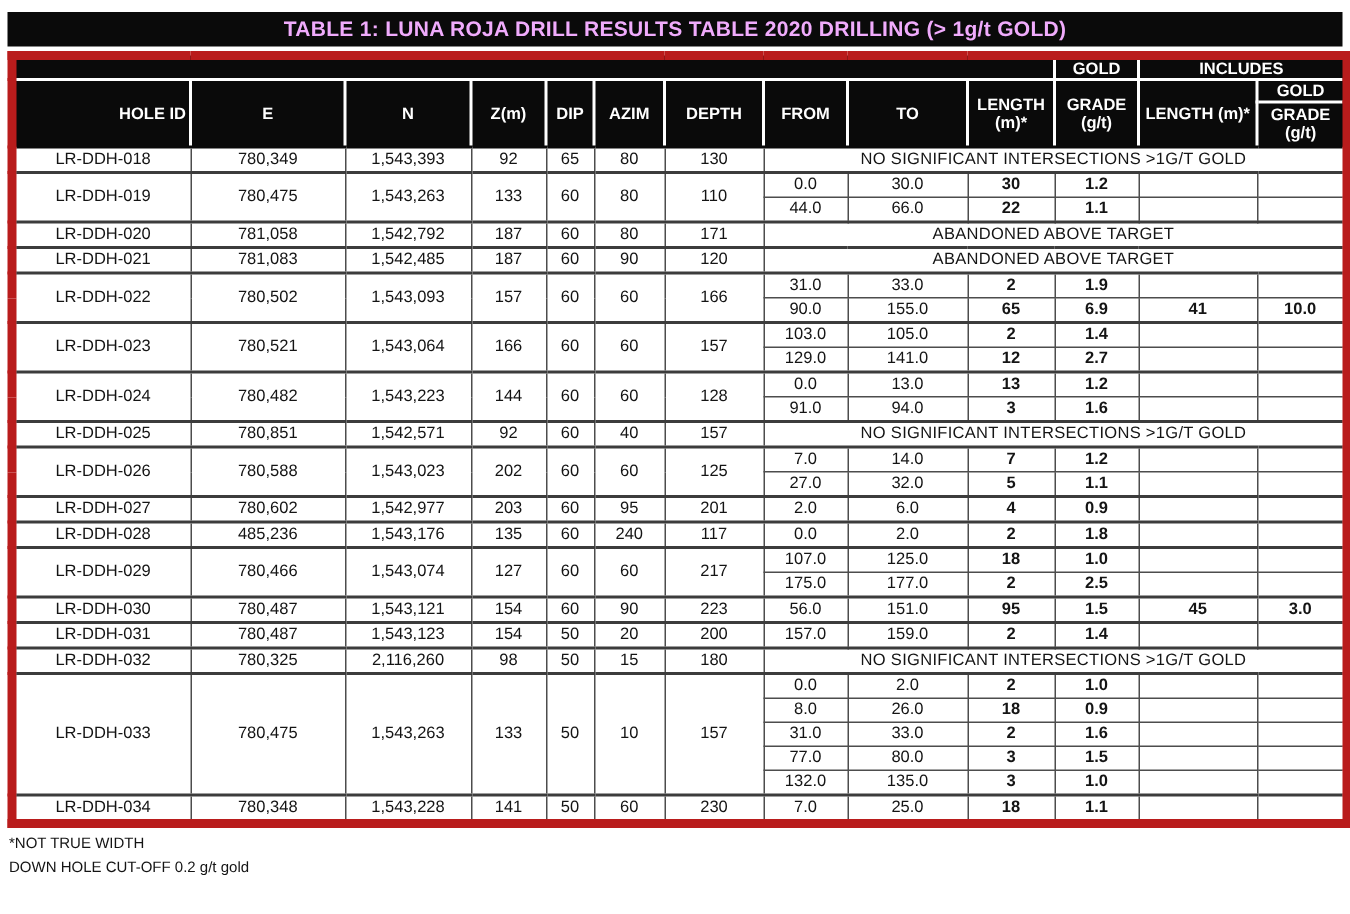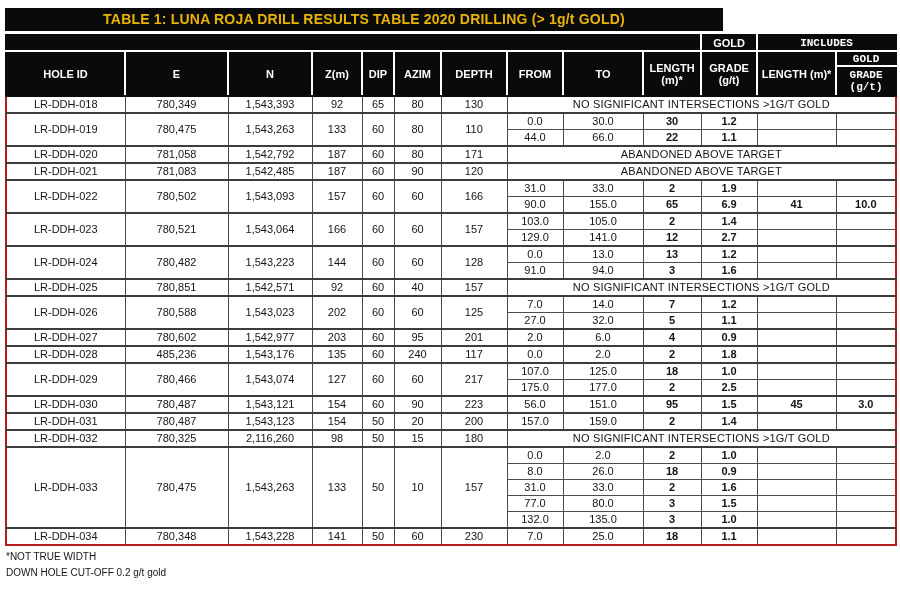--- a/index.html
+++ b/index.html
@@ -1,41 +1,41 @@
 <!DOCTYPE html>
 <html><head>
 <meta charset="utf-8">
 <style>
   * { box-sizing: border-box; }
   html, body { margin: 0; padding: 0; background: #fff; }
   body { font-family: "Liberation Sans", sans-serif; color: #111; }
   .page { width: 900px; height: 609px; padding: 8px 5px 0 5px; background: #fff; }
 
   .title-bar {
-    width: 718px; height: 23px; background: #0a0a0a; color: #eab308;
+    width: 890px; height: 23px; background: #0a0a0a; color: #f0abfc;
     font-size: 14px; font-weight: 700; text-align: center; line-height: 23px;
     margin-bottom: 3px; letter-spacing: 0.2px;
   }
 
   table.drill {
     width: 890px; border-collapse: collapse; table-layout: fixed;
-    border: 2px solid #b91c1c;
+    border: 6px solid #b91c1c;
   }
 
   
   thead th {
     background: #0a0a0a; color: #fff; font-weight: 700; font-size: 11px;
     border: 2px solid #fff; text-align: center; vertical-align: middle;
     padding: 0 2px; line-height: 12px;
   }
   thead tr.hr1 th { border-top-color: #0a0a0a; height: 16px; }
   thead tr.hr2 { height: 15px; }
   thead tr.hr3 { height: 30px; }
-  thead th.edge-l { border-left-color: #0a0a0a; }
-  thead th.edge-r { border-right-color: #0a0a0a; font-family: Liberation Mono, monospace; }
+  thead th.edge-l { border-left-color: #0a0a0a; text-align: right; }
+  thead th.edge-r { border-right-color: #0a0a0a; }
   thead th.hbot   { border-bottom: 2px solid #0a0a0a; }
 
   
   tbody td {
     border: 1px solid #4d4d4d; font-size: 11px; text-align: center;
     padding: 1px 3px; line-height: 13px; background: #fff; color: #141414;
     overflow: hidden; white-space: nowrap;
   }
   tbody tr { height: 16px; }
   tbody tr.gstart td { border-top: 2px solid #3c3c3c; }

